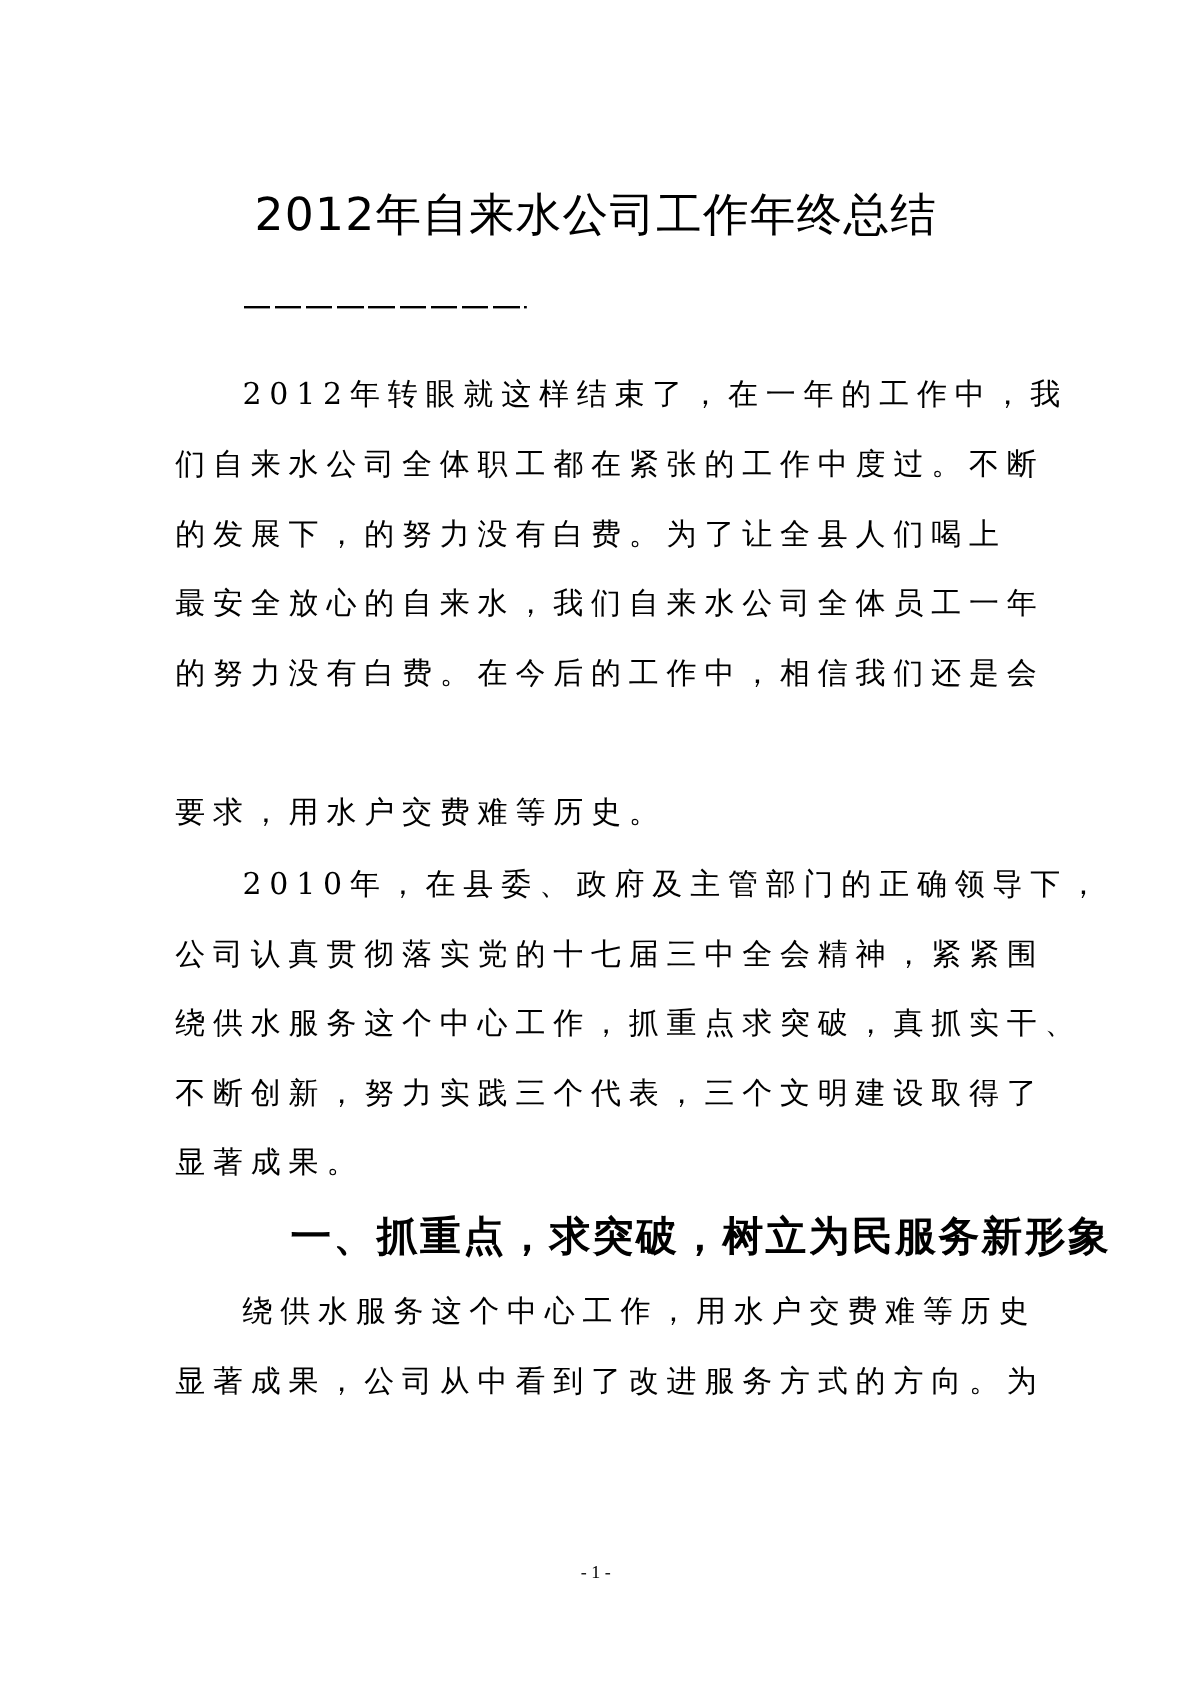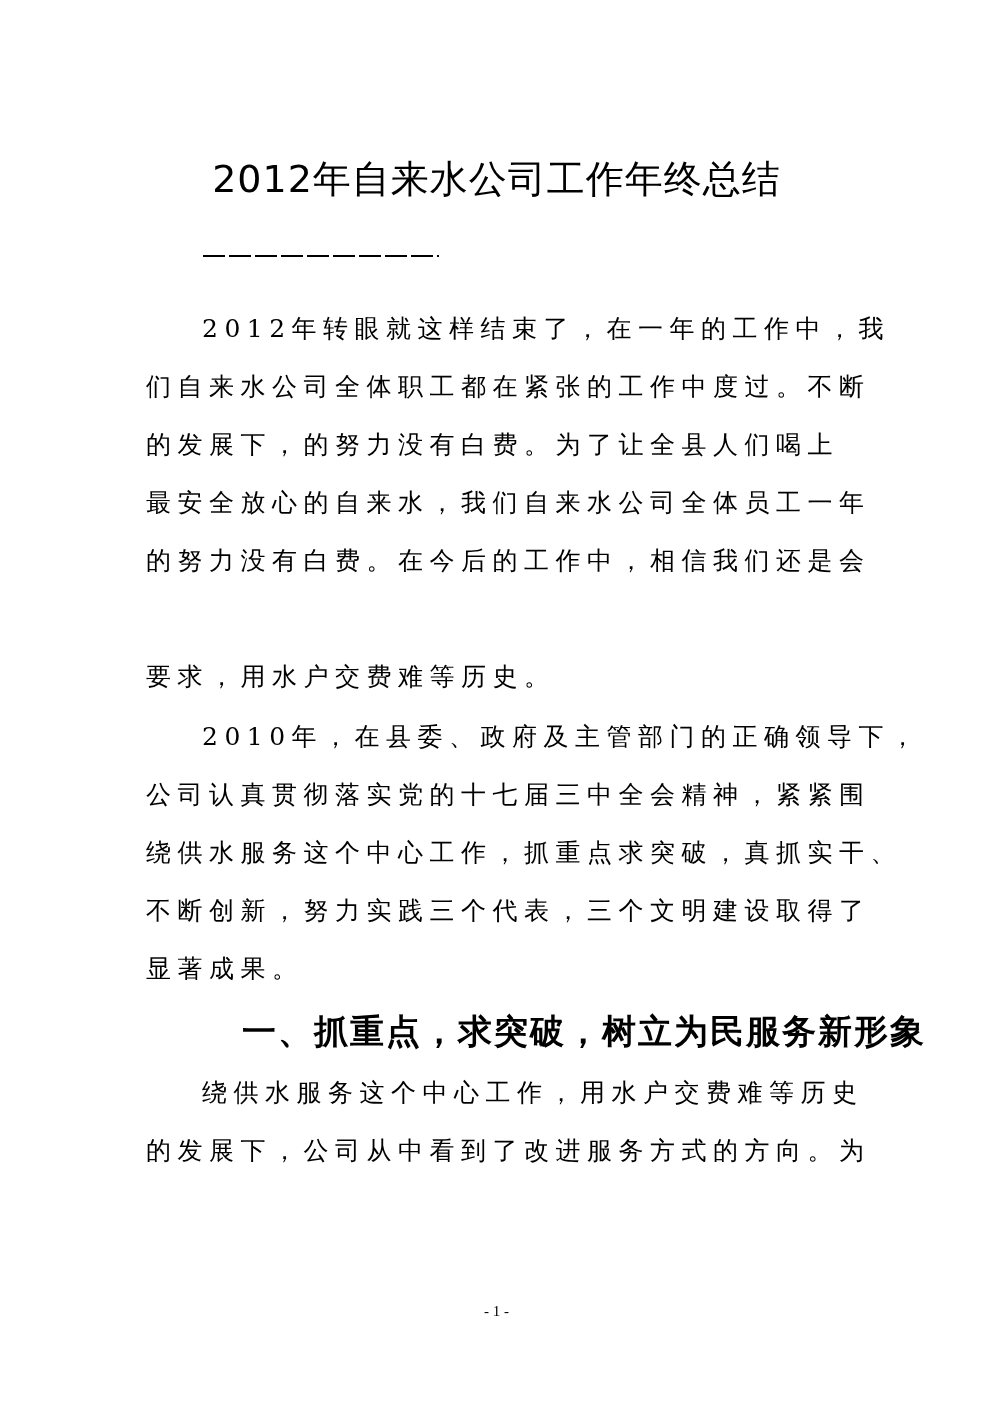--- a/index.html
+++ b/index.html
@@ -43,16 +43,16 @@
 
   <div class="line indent" style="top:716px">2010年，在县委、政府及主管部门的正确领导下，</div>
   <div class="line" style="top:774px">公司认真贯彻落实党的十七届三中全会精神，紧紧围</div>
   <div class="line" style="top:890px">不断创新，努力实践三个代表，三个文明建设取得了</div>
   <div class="line" style="top:832px">绕供水服务这个中心工作，抓重点求突破，真抓实干、</div>
   <div class="line" style="top:948px">显著成果。</div>
 
   <div class="heading" style="top:1010px">一、抓重点，求突破，树立为民服务新形象</div>
 
   <div class="line indent" style="top:1072px">绕供水服务这个中心工作，用水户交费难等历史</div>
-  <div class="line" style="top:1130px">的发展下，公司从中看到了改进服务方式的方向。为</div>
+  <div class="line" style="top:1130px">显著成果，公司从中看到了改进服务方式的方向。为</div>
 
   <div class="pagenum">- 1 -</div>
 </div>
 
 </body></html>

